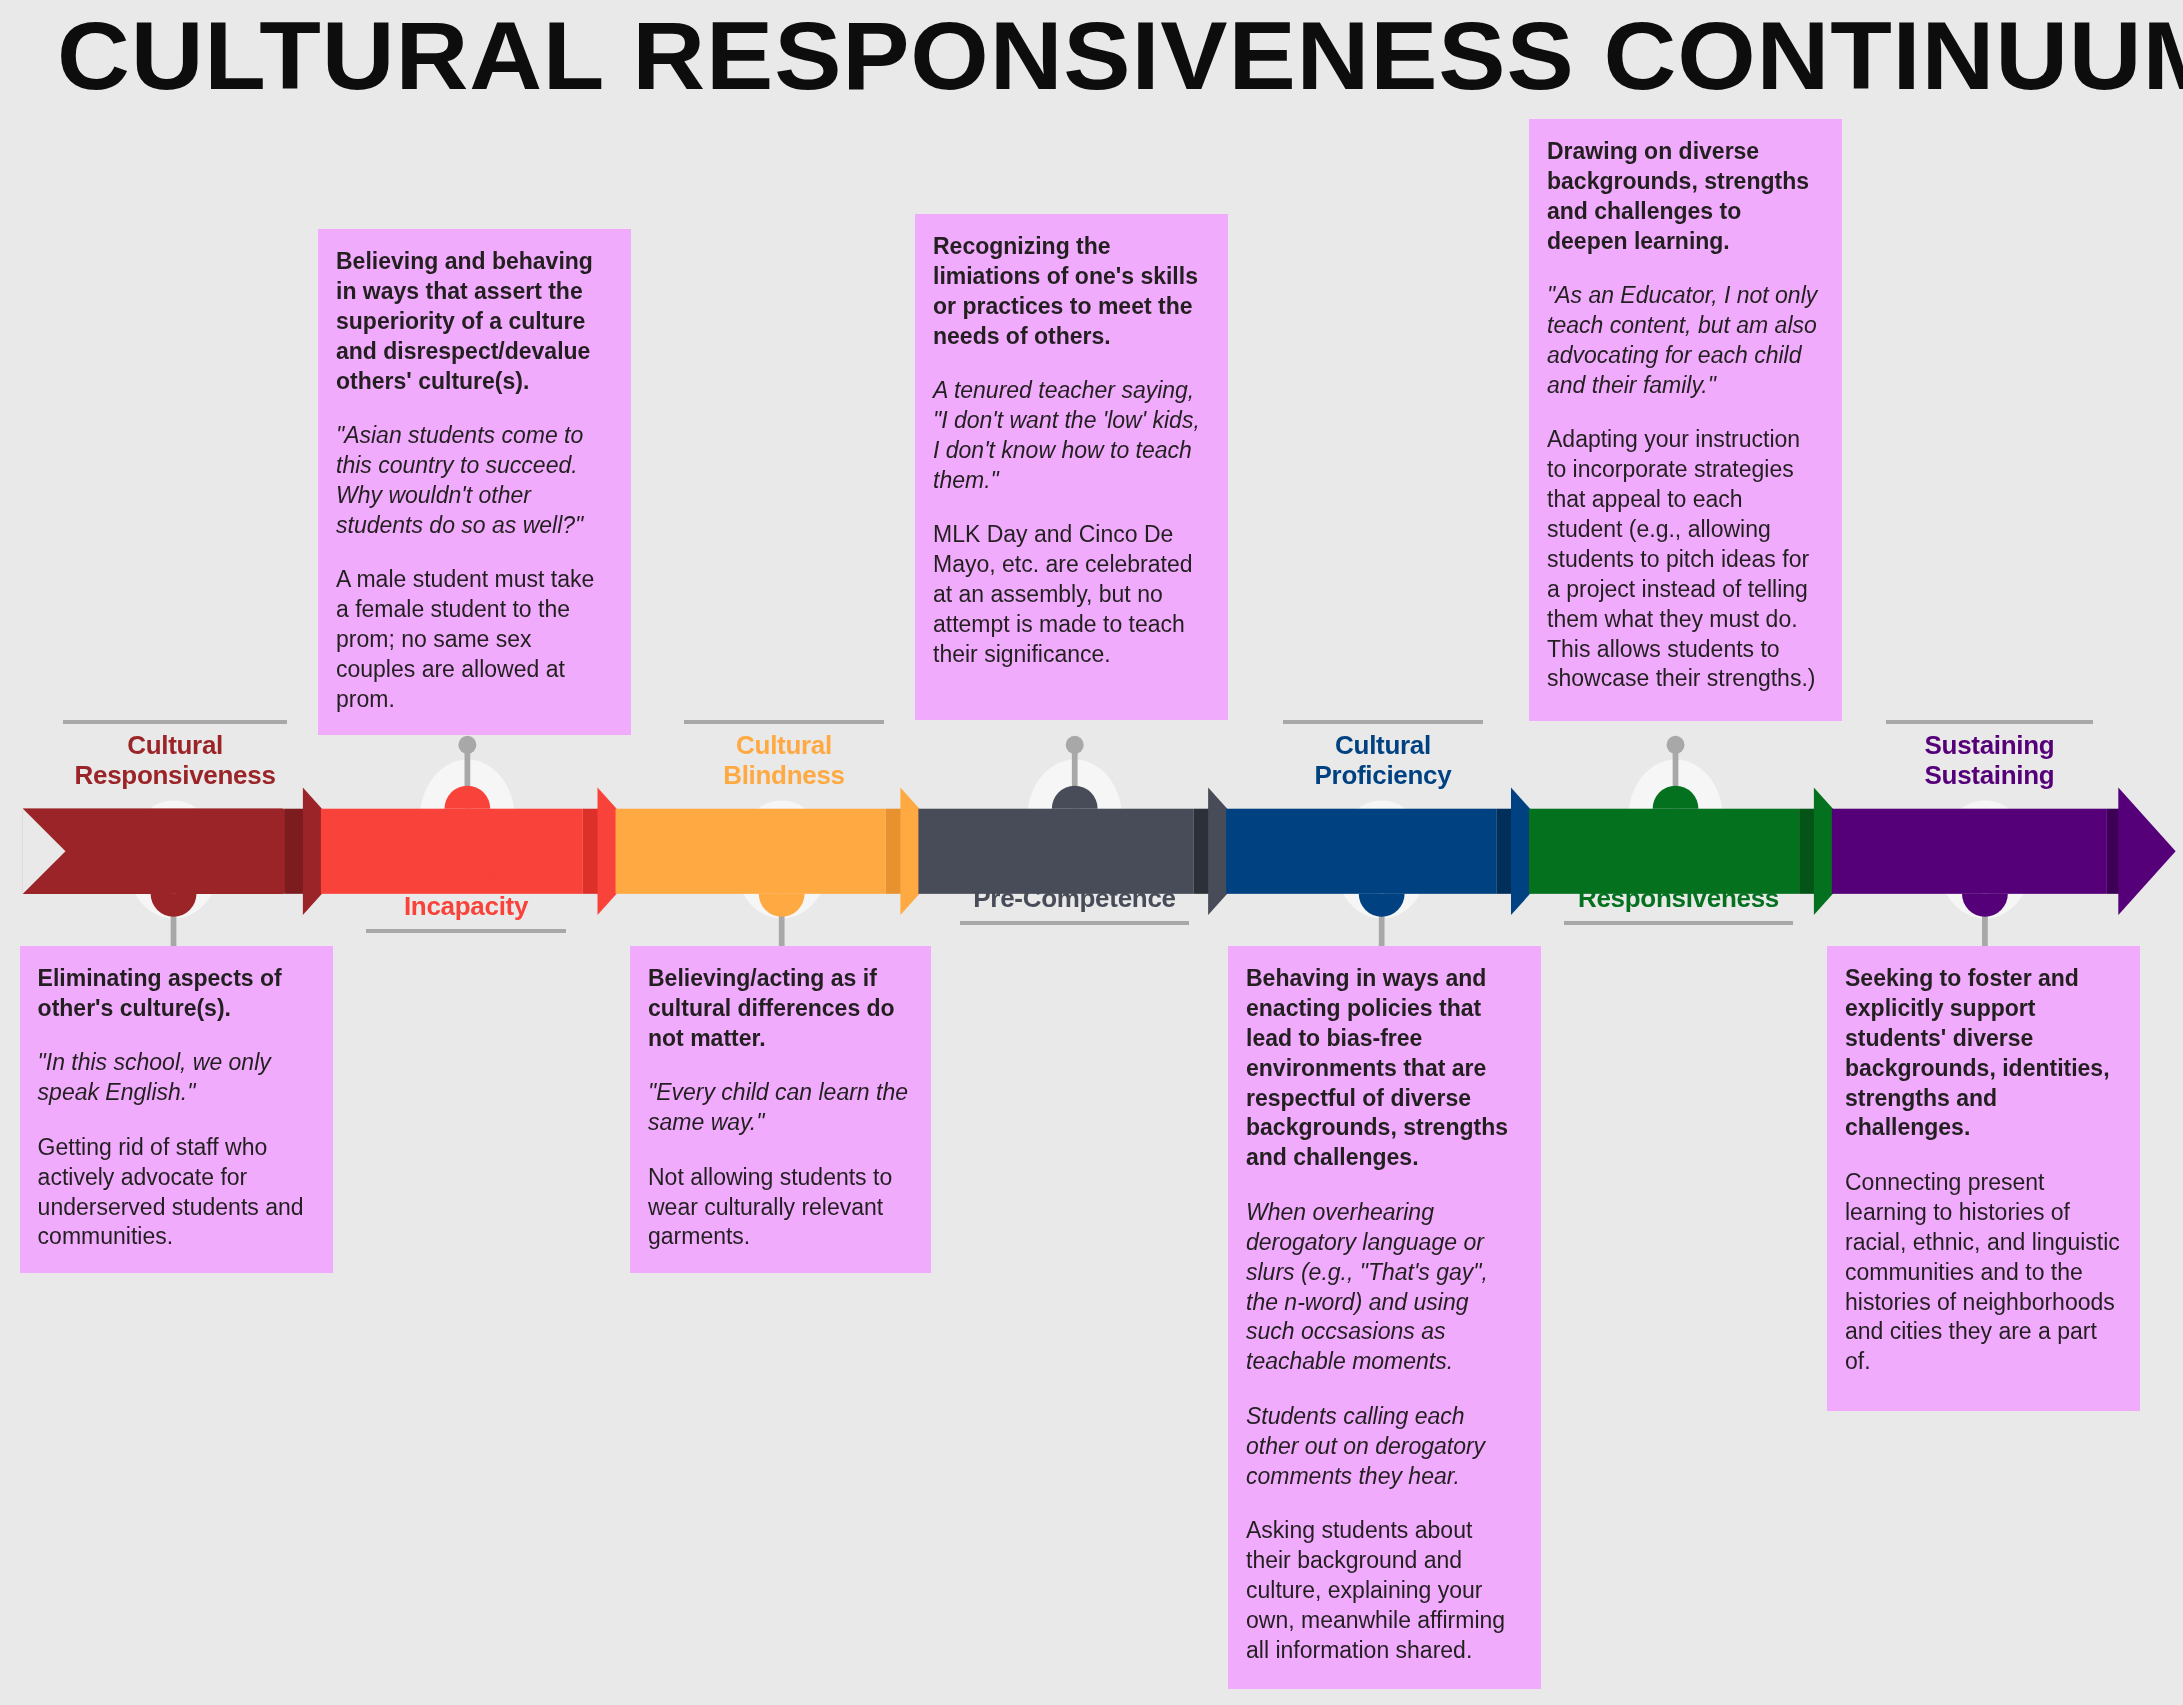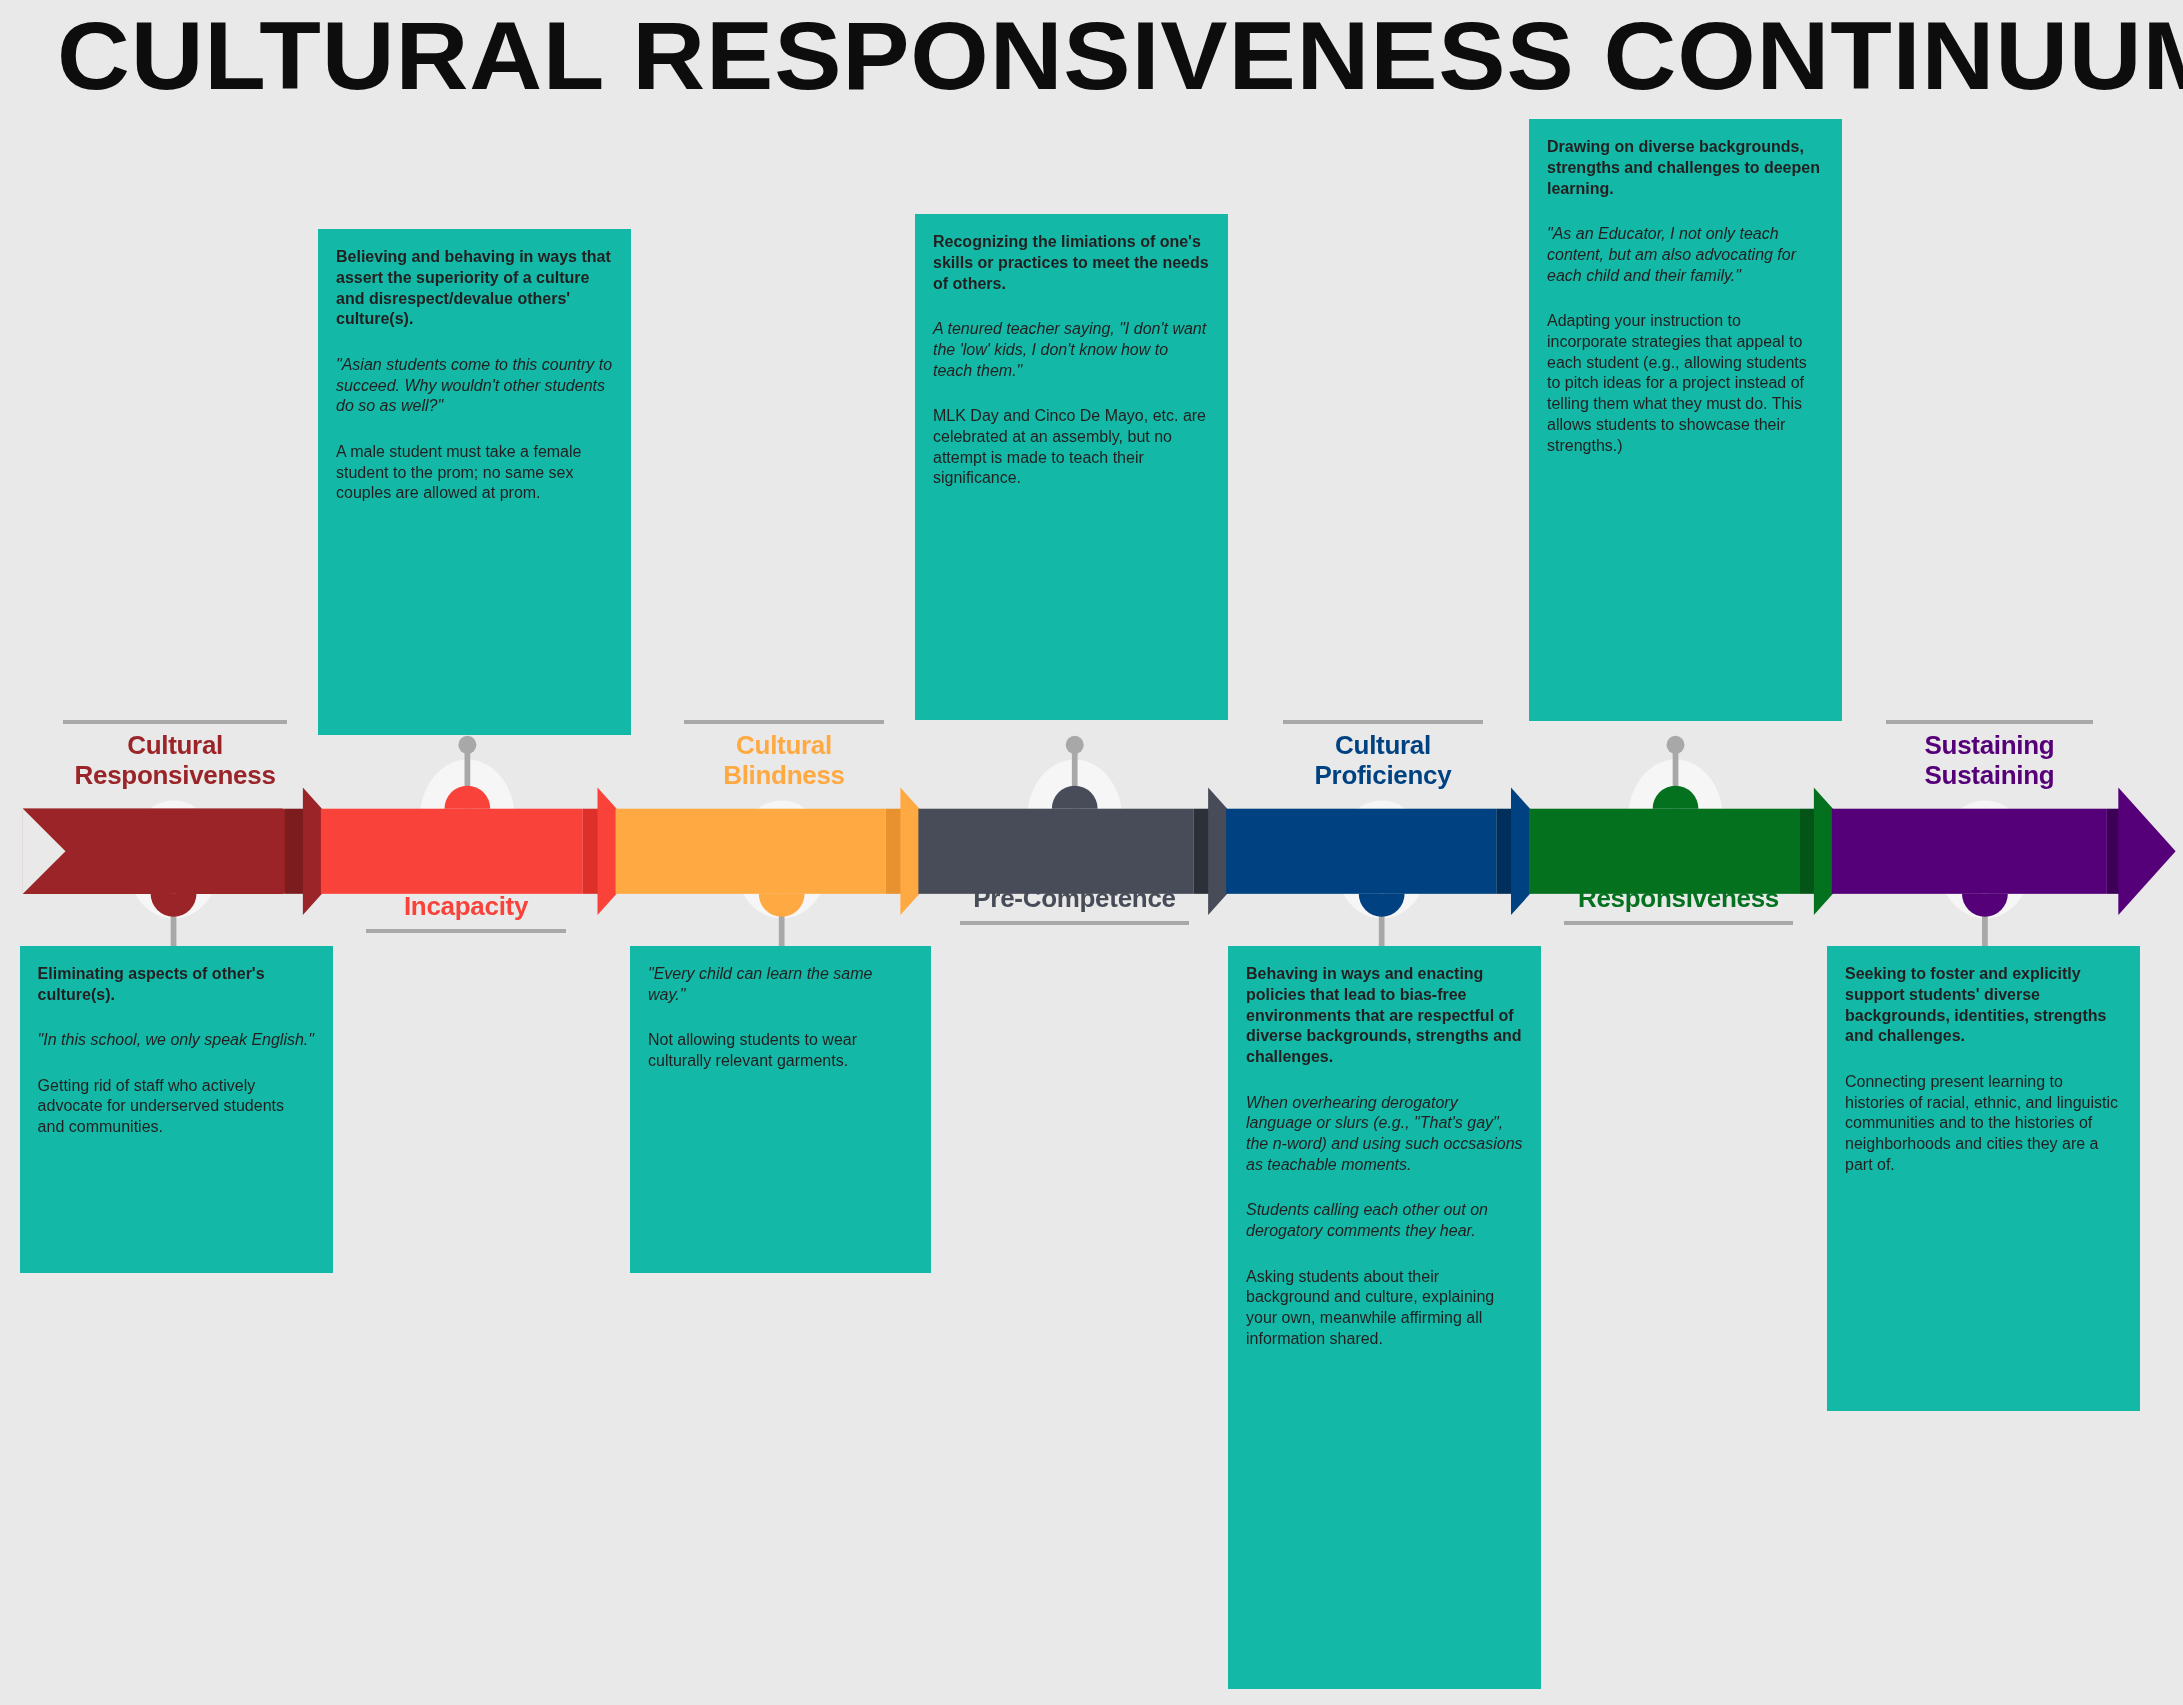--- a/index.html
+++ b/index.html
@@ -50,24 +50,24 @@
     background:#a8a8a8;
     margin:0 auto;
     width:72%;
   }
   .stage-label.above .rule{margin-bottom:7.4px;}
   .stage-label.below .rule{margin-top:7.4px;}
 
   
   .card{
     position:absolute;
-    background:#14b8a6;
+    background:#f0abfc;
     box-sizing:border-box;
     padding:18px 18px 21px 18px;
-    font-size:16px;
+    font-size:23px;
     line-height:1.30;
     color:#231f20;
   }
   .card p{margin:0 0 24.6px 0;}
   .card p:last-child{margin-bottom:0;}
   .card p.hd{font-weight:700;}
   .card p.q{font-style:italic;}
 </style>
 </head>
 <body>
@@ -213,20 +213,21 @@
   <p>Getting rid of staff who actively advocate for underserved students and communities.</p>
 </div>
 
 <div class="card" style="left:318px; top:229px; width:313px; height:506px;">
   <p class="hd">Believing and behaving in ways that assert the superiority of a culture and disrespect/devalue others' culture(s).</p>
   <p class="q">"Asian students come to this country to succeed. Why wouldn't other students do so as well?"</p>
   <p>A male student must take a female student to the prom; no same sex couples are allowed at prom.</p>
 </div>
 
 <div class="card" style="left:630px; top:946px; width:301px; height:327px;">
+  <p class="hd">Believing/acting as if cultural differences do not matter.</p>
   <p class="q">"Every child can learn the same way."</p>
   <p>Not allowing students to wear culturally relevant garments.</p>
 </div>
 
 <div class="card" style="left:915px; top:214px; width:313px; height:506px;">
   <p class="hd">Recognizing the limiations of one's skills or practices to meet the needs of others.</p>
   <p class="q">A tenured teacher saying, "I don't want the 'low' kids, I don't know how to teach them."</p>
   <p>MLK Day and Cinco De Mayo, etc. are celebrated at an assembly, but no attempt is made to teach their significance.</p>
 </div>
 

